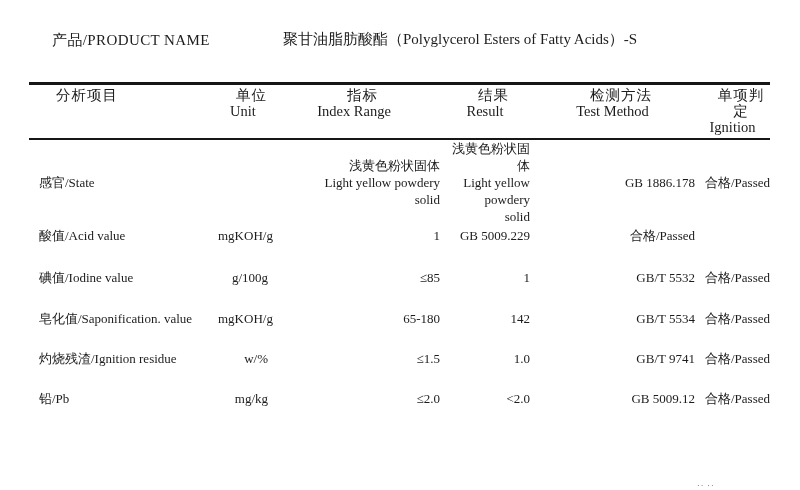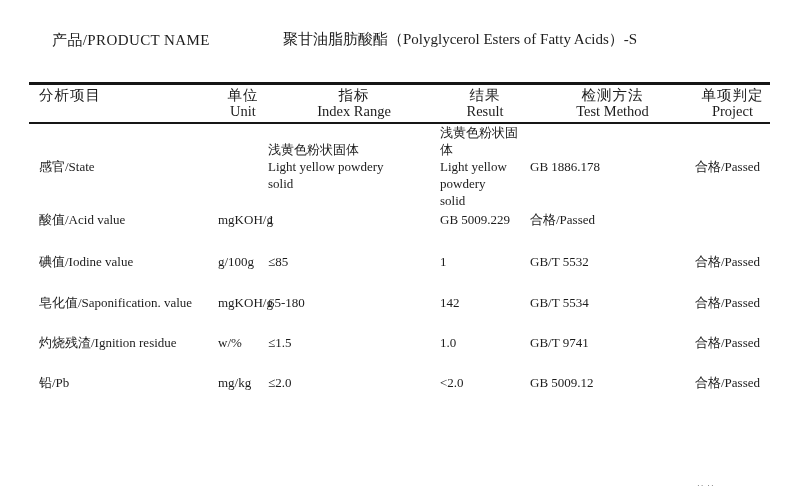--- a/index.html
+++ b/index.html
@@ -40,35 +40,35 @@
     grid-template-columns: 189px 50px 172px 90px 165px 75px;
     border-top: 3px solid #161616;
     border-bottom: 2px solid #161616;
     padding: 2px 0 3px 0;
   }
   .th {
     text-align: center;
     font-size: 14.5px;
     line-height: 16px;
   }
-  .th .cn { letter-spacing: 1px; }
+  .th .cn { letter-spacing: 1px; margin-left: 17px; }
   .th.first { text-align: left; padding-left: 10px; }
   .trow {
     display: grid;
     grid-template-columns: 189px 50px 172px 90px 165px 75px;
     align-items: center;
   }
   .trow.r0 { height: 75px; }
   .trow.r1 { height: 41px; }
   .trow.r2 { height: 42px; }
   .trow.r3 { height: 40px; }
   .trow.r4 { height: 40px; }
   .trow.r5 { height: 40px; }
   .td {
-    text-align: left;
+    text-align: right;
     font-size: 13px;
     line-height: 17px;
     white-space: pre-line;
   }
   .td.analysis {
     text-align: left;
     padding-left: 10px;
     white-space: nowrap;
   }
   .footer-fragment {
@@ -109,21 +109,21 @@
       <div class="th">
         <div class="cn">结果</div>
         <div class="en">Result</div>
       </div>
       <div class="th">
         <div class="cn">检测方法</div>
         <div class="en">Test Method</div>
       </div>
       <div class="th">
         <div class="cn">单项判定</div>
-        <div class="en">Project</div>
+        <div class="en">Ignition</div>
       </div>
     </div>
 
     <div class="trow r0">
       <div class="td analysis">感官/State</div>
       <div class="td"></div>
       <div class="td">浅黄色粉状固体
 Light yellow powdery
 solid</div>
       <div class="td">浅黄色粉状固体

